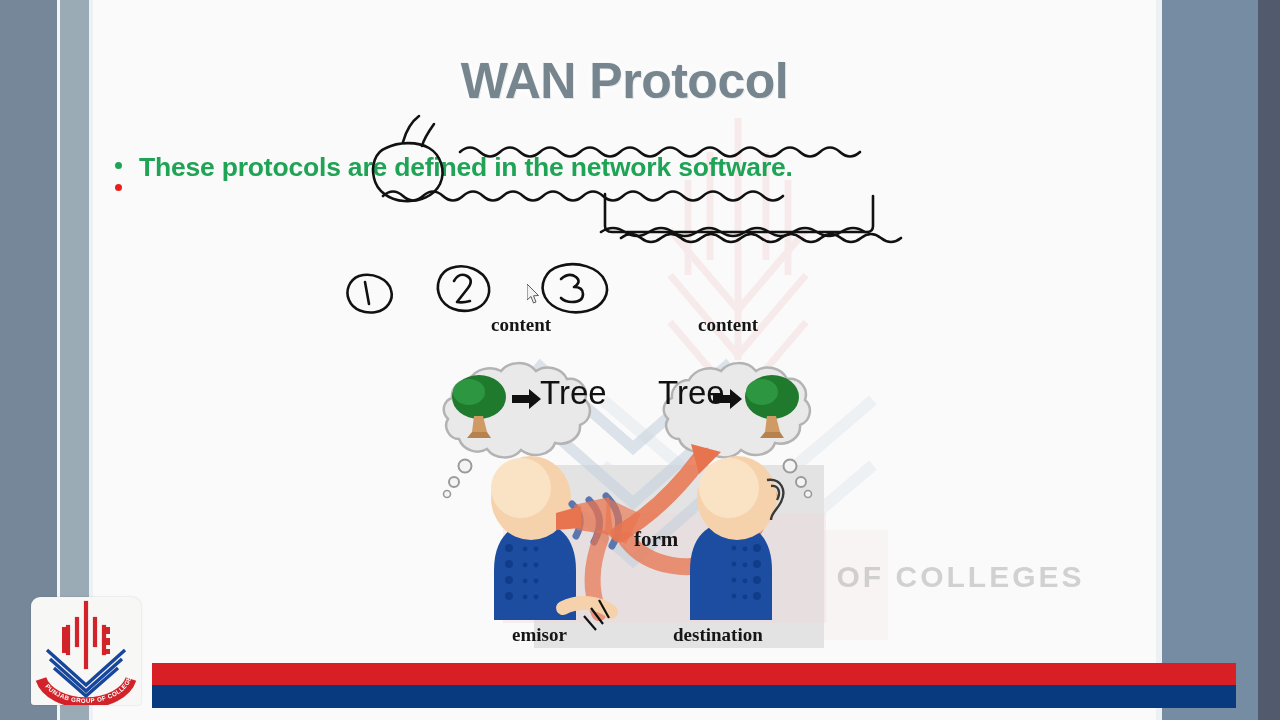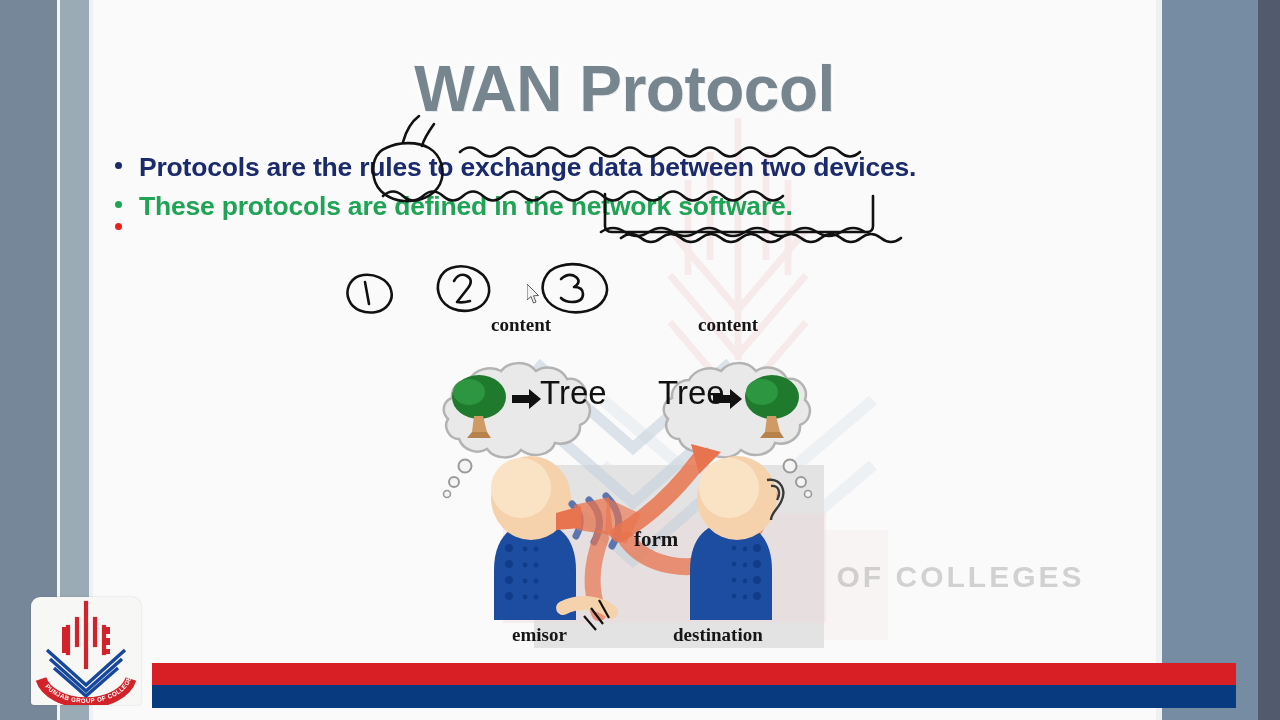--- a/index.html
+++ b/index.html
@@ -79,21 +79,21 @@
 
   
   #slide-title {
     position: absolute;
     left: 0;
     top: 52px;
     width: 1063px;
     text-align: center;
     font-family: "Liberation Sans", sans-serif;
     font-weight: bold;
-    font-size: 64px;
+    font-size: 50px;
     letter-spacing: -0.5px;
     color: #77858f;
     text-shadow:
        0 0 7px #ffffff,
        0 0 12px #ffffff,
        1px 1px 0 #c8d0d6,
        -1px -1px 0 #e8eef2;
   }
 
   
@@ -238,24 +238,20 @@
       </g>
       <rect x="25" y="160" width="300" height="110" fill="#edd3d3" opacity="0.55"></rect>
     </svg>
 
     <div id="watermark-text">PUNJAB  GROUP  OF  COLLEGES</div>
 
     <div id="slide-title">WAN Protocol</div>
 
     <div id="bullet-list">
 
-      <div class="bullet-row">
-        <span class="bullet-dot" style="background:#1b2a6b"></span>
-        <span style="color:#1b2a6b">Protocols are the rules to exchange data between two devices.</span>
-      </div>
 
       <div class="bullet-row">
         <span class="bullet-dot" style="background:#1fa355"></span>
         <span style="color:#1fa355">These protocols are defined in the network software.</span>
       </div>
 
       <div class="bullet-row">
         <span class="bullet-dot" style="background:#e8201c"></span>
       </div>
     </div>

